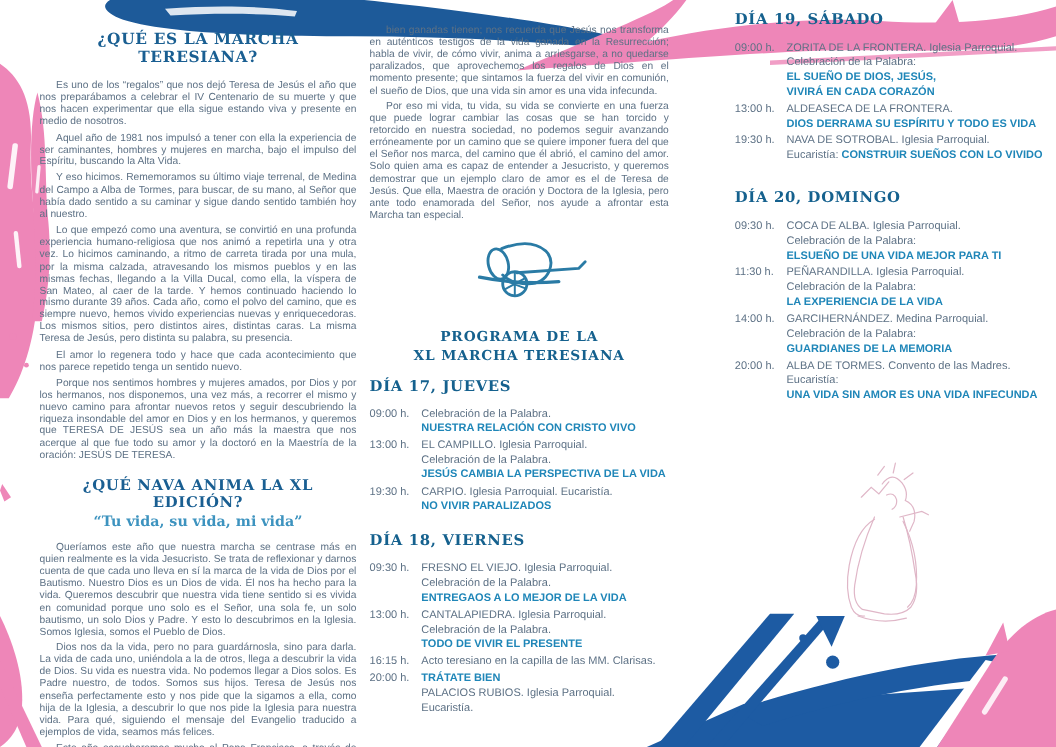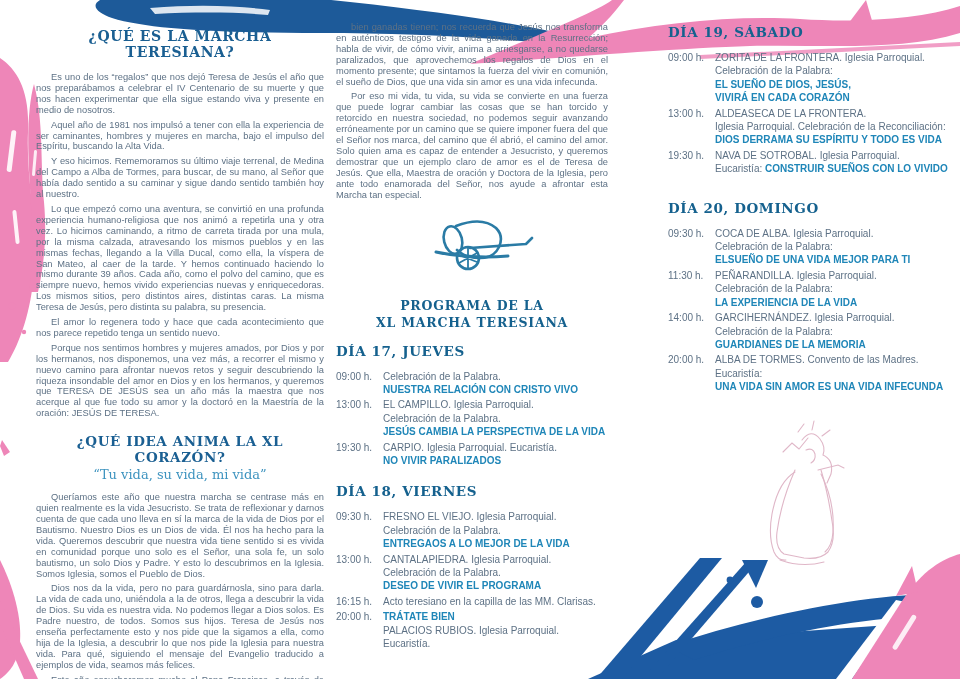--- a/index.html
+++ b/index.html
@@ -4,25 +4,25 @@
 <style>
   html,body{margin:0;padding:0;background:#ffffff;}
   .page{position:relative;width:960px;height:679px;background:#ffffff;overflow:hidden;
         font-family:"Liberation Sans",sans-serif;}
   .deco{position:absolute;left:0;top:0;pointer-events:none;}
   .deco-under{z-index:0;}
   .deco-over{z-index:3;}
   .col{position:absolute;z-index:1;}
   .col-left{left:36px;top:28px;width:288px;}
   .col-mid{left:336px;top:22px;width:272px;}
-  .col-right{left:668px;top:24px;width:284px;}
+  .col-right{left:668px;top:10px;width:284px;}
   .h-serif{font-family:"DejaVu Serif",serif;font-weight:bold;color:#1a5f92;}
   .h1{font-size:14px;text-align:center;letter-spacing:.6px;margin:0 0 12px 0;}
   .h2{font-size:13.5px;text-align:center;letter-spacing:.6px;margin:14px 0 2px 0;}
-  .sub{font-family:"DejaVu Serif",serif;font-weight:normal;color:#3d93bf;font-size:13px;
+  .sub{font-family:"DejaVu Serif",serif;font-weight:bold;color:#3d93bf;font-size:13px;
        text-align:center;margin:0 0 10px 0;}
   .body-p{font-size:9.3px;line-height:10.9px;color:#5d7185;text-align:justify;
           text-indent:15px;margin:0 0 4px 0;}
   .wagon-wrap{text-align:center;margin:8px 0 26px 0;height:62px;}
   .program-title{font-family:"DejaVu Serif",serif;font-weight:bold;color:#15618e;
                  font-size:12.5px;line-height:17px;text-align:center;letter-spacing:.8px;margin:0 0 12px 0;}
   .day-title{font-family:"DejaVu Serif",serif;font-weight:bold;color:#15618e;
              font-size:13.5px;letter-spacing:.6px;margin:0 0 11px 0;}
   .day-block{margin-bottom:16px;}
   .event-row{display:flex;font-size:10px;line-height:13.4px;color:#5d7185;margin-bottom:2px;}
@@ -82,21 +82,21 @@
   <div class="col col-left">
     <h2 class="h-serif h1">¿QUÉ ES LA MARCHA TERESIANA?</h2>
     <div>
         <p class="body-p">Es uno de los “regalos” que nos dejó Teresa de Jesús el año que nos preparábamos a celebrar el IV Centenario de su muerte y que nos hacen experimentar que ella sigue estando viva y presente en medio de nosotros.</p>
         <p class="body-p">Aquel año de 1981 nos impulsó a tener con ella la experiencia de ser caminantes, hombres y mujeres en marcha, bajo el impulso del Espíritu, buscando la Alta Vida.</p>
         <p class="body-p">Y eso hicimos. Rememoramos su último viaje terrenal, de Medina del Campo a Alba de Tormes, para buscar, de su mano, al Señor que había dado sentido a su caminar y sigue dando sentido también hoy al nuestro.</p>
         <p class="body-p">Lo que empezó como una aventura, se convirtió en una profunda experiencia humano-religiosa que nos animó a repetirla una y otra vez. Lo hicimos caminando, a ritmo de carreta tirada por una mula, por la misma calzada, atravesando los mismos pueblos y en las mismas fechas, llegando a la Villa Ducal, como ella, la víspera de San Mateo, al caer de la tarde. Y hemos continuado haciendo lo mismo durante 39 años. Cada año, como el polvo del camino, que es siempre nuevo, hemos vivido experiencias nuevas y enriquecedoras. Los mismos sitios, pero distintos aires, distintas caras. La misma Teresa de Jesús, pero distinta su palabra, su presencia.</p>
         <p class="body-p">El amor lo regenera todo y hace que cada acontecimiento que nos parece repetido tenga un sentido nuevo.</p>
         <p class="body-p">Porque nos sentimos hombres y mujeres amados, por Dios y por los hermanos, nos disponemos, una vez más, a recorrer el mismo y nuevo camino para afrontar nuevos retos y seguir descubriendo la riqueza insondable del amor en Dios y en los hermanos, y queremos que TERESA DE JESÚS sea un año más la maestra que nos acerque al que fue todo su amor y la doctoró en la Maestría de la oración: JESÚS DE TERESA.</p>
       </div>
-    <h2 class="h-serif h2">¿QUÉ IDEA ANIMA LA XL CORAZÓN?</h2>
+    <h2 class="h-serif h2">¿QUÉ NAVA ANIMA LA XL EDICIÓN?</h2>
     <div class="sub">“Tu vida, su vida, mi vida”</div>
     <div>
         <p class="body-p">Queríamos este año que nuestra marcha se centrase más en quien realmente es la vida Jesucristo. Se trata de reflexionar y darnos cuenta de que cada uno lleva en sí la marca de la vida de Dios por el Bautismo. Nuestro Dios es un Dios de vida. Él nos ha hecho para la vida. Queremos descubrir que nuestra vida tiene sentido si es vivida en comunidad porque uno solo es el Señor, una sola fe, un solo bautismo, un solo Dios y Padre. Y esto lo descubrimos en la Iglesia. Somos Iglesia, somos el Pueblo de Dios.</p>
         <p class="body-p">Dios nos da la vida, pero no para guardárnosla, sino para darla. La vida de cada uno, uniéndola a la de otros, llega a descubrir la vida de Dios. Su vida es nuestra vida. No podemos llegar a Dios solos. Es Padre nuestro, de todos. Somos sus hijos. Teresa de Jesús nos enseña perfectamente esto y nos pide que la sigamos a ella, como hija de la Iglesia, a descubrir lo que nos pide la Iglesia para nuestra vida. Para qué, siguiendo el mensaje del Evangelio traducido a ejemplos de vida, seamos más felices.</p>
         <p class="body-p">Este año escucharemos mucho al Papa Francisco, a través de sus palabras en la Exhortación apostólica Christus vivit, dirigida especialmente a los jóvenes, porque tienen toda una vida por delante. Entresacaremos párrafos muy significativos de la Exhortación donde nos habla, con un lenguaje muy claro, sobre cómo debemos vivir: sin miedo a soñar una vida para cada uno partiendo de la sensatez y experiencia de los que nos preceden en el signo de la fe, nuestros mayores, hacia quienes debemos sentir admiración y veneración, que</p>
       </div>
   </div>
 
   <div class="col col-mid">
     <div>
@@ -144,21 +144,21 @@
               <div class="event-line"><span class="seg-venue">FRESNO EL VIEJO. Iglesia Parroquial.</span></div>
               <div class="event-line"><span class="seg-plain">Celebración de la Palabra.</span></div>
               <div class="event-line"><span class="seg-theme">ENTREGAOS A LO MEJOR DE LA VIDA</span></div>
             </div>
           </div>
           <div class="event-row">
             <span class="event-time">13:00 h.</span>
             <div class="event-lines">
               <div class="event-line"><span class="seg-venue">CANTALAPIEDRA. Iglesia Parroquial.</span></div>
               <div class="event-line"><span class="seg-plain">Celebración de la Palabra.</span></div>
-              <div class="event-line"><span class="seg-theme">DESEO DE VIVIR EL PROGRAMA</span></div>
+              <div class="event-line"><span class="seg-theme">TODO DE VIVIR EL PRESENTE</span></div>
             </div>
           </div>
           <div class="event-row">
             <span class="event-time">16:15 h.</span>
             <div class="event-lines">
               <div class="event-line"><span class="seg-venue">Acto teresiano en la capilla de las MM. Clarisas.</span></div>
             </div>
           </div>
           <div class="event-row">
             <span class="event-time">20:00 h.</span>
@@ -181,21 +181,20 @@
               <div class="event-line"><span class="seg-venue">ZORITA DE LA FRONTERA. Iglesia Parroquial.</span></div>
               <div class="event-line"><span class="seg-plain">Celebración de la Palabra:</span></div>
               <div class="event-line"><span class="seg-theme">EL SUEÑO DE DIOS, JESÚS,</span></div>
               <div class="event-line"><span class="seg-theme">VIVIRÁ EN CADA CORAZÓN</span></div>
             </div>
           </div>
           <div class="event-row">
             <span class="event-time">13:00 h.</span>
             <div class="event-lines">
               <div class="event-line"><span class="seg-venue">ALDEASECA DE LA FRONTERA.</span></div>
-              <div class="event-line"><span class="seg-plain">Iglesia Parroquial. Celebración de la Reconciliación:</span></div>
               <div class="event-line"><span class="seg-theme">DIOS DERRAMA SU ESPÍRITU Y TODO ES VIDA</span></div>
             </div>
           </div>
           <div class="event-row">
             <span class="event-time">19:30 h.</span>
             <div class="event-lines">
               <div class="event-line"><span class="seg-venue">NAVA DE SOTROBAL. Iglesia Parroquial.</span></div>
               <div class="event-line"><span class="seg-plain">Eucaristía: </span><span class="seg-theme">CONSTRUIR SUEÑOS CON LO VIVIDO</span></div>
             </div>
           </div>
@@ -216,21 +215,21 @@
             <span class="event-time">11:30 h.</span>
             <div class="event-lines">
               <div class="event-line"><span class="seg-venue">PEÑARANDILLA. Iglesia Parroquial.</span></div>
               <div class="event-line"><span class="seg-plain">Celebración de la Palabra:</span></div>
               <div class="event-line"><span class="seg-theme">LA EXPERIENCIA DE LA VIDA</span></div>
             </div>
           </div>
           <div class="event-row">
             <span class="event-time">14:00 h.</span>
             <div class="event-lines">
-              <div class="event-line"><span class="seg-venue">GARCIHERNÁNDEZ. Iglesia Parroquial.</span></div>
+              <div class="event-line"><span class="seg-venue">GARCIHERNÁNDEZ. Medina Parroquial.</span></div>
               <div class="event-line"><span class="seg-plain">Celebración de la Palabra:</span></div>
               <div class="event-line"><span class="seg-theme">GUARDIANES DE LA MEMORIA</span></div>
             </div>
           </div>
           <div class="event-row">
             <span class="event-time">20:00 h.</span>
             <div class="event-lines">
               <div class="event-line"><span class="seg-venue">ALBA DE TORMES. Convento de las Madres.</span></div>
               <div class="event-line"><span class="seg-plain">Eucaristía:</span></div>
               <div class="event-line"><span class="seg-theme">UNA VIDA SIN AMOR ES UNA VIDA INFECUNDA</span></div>

